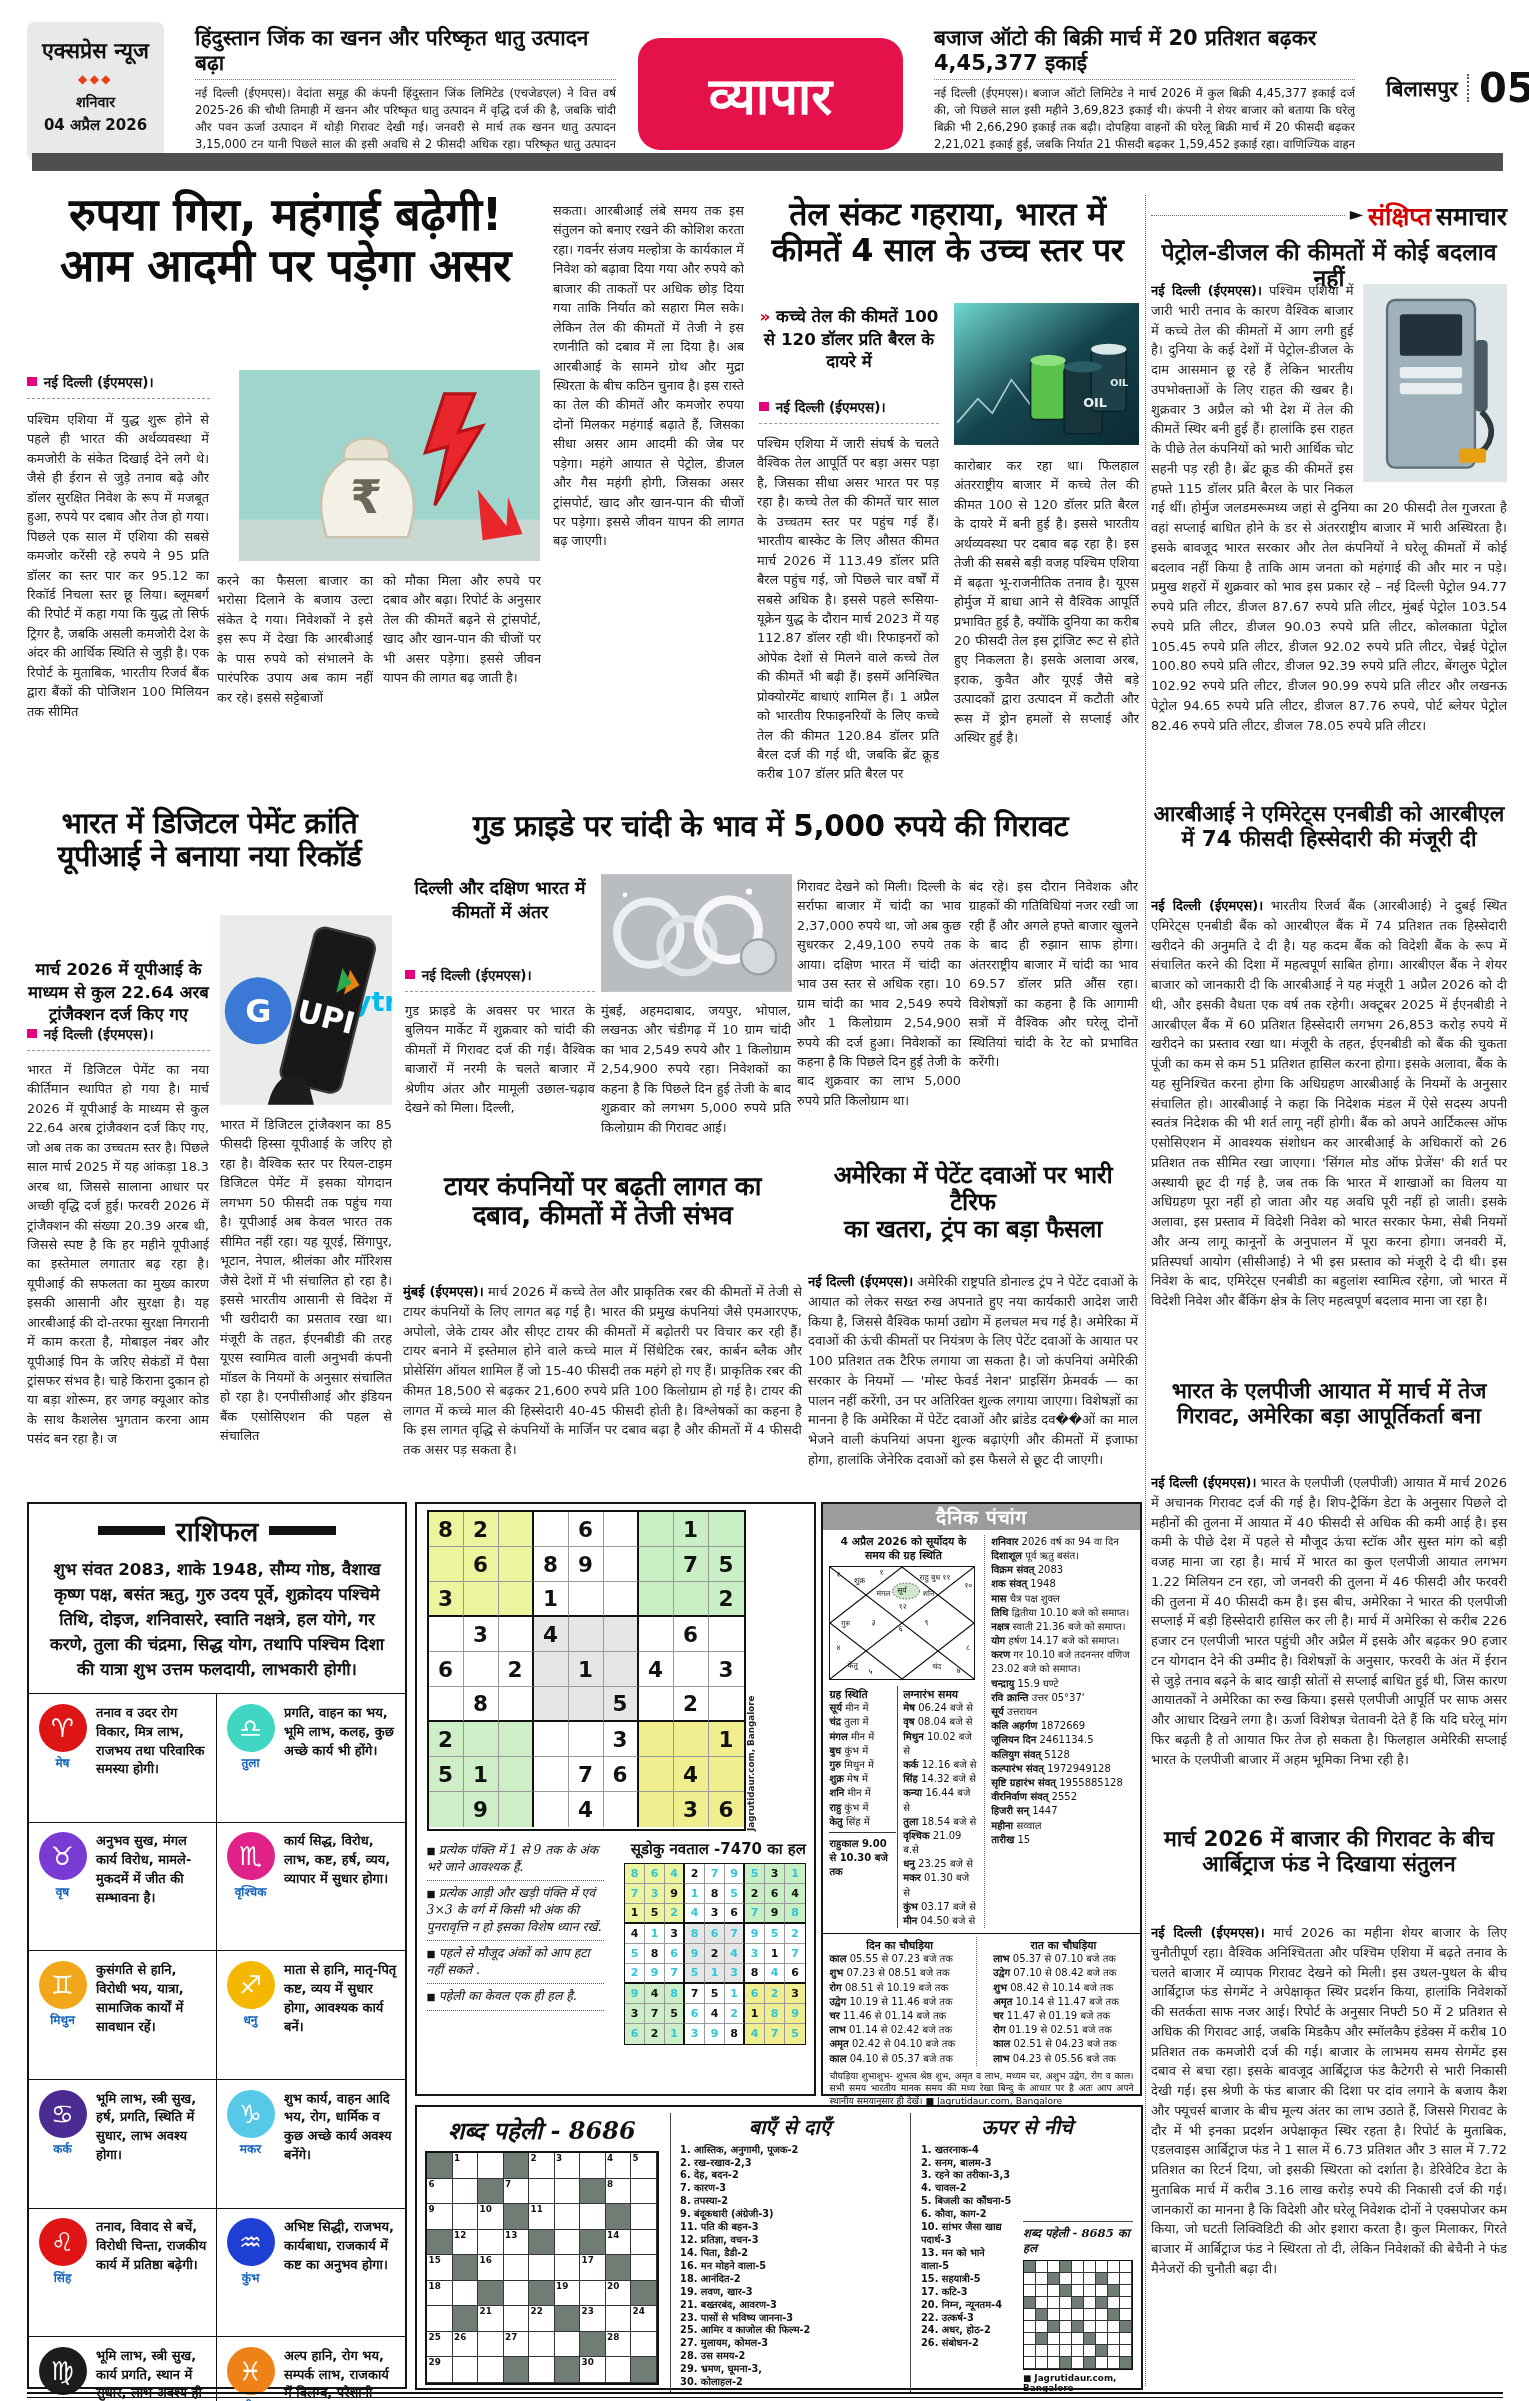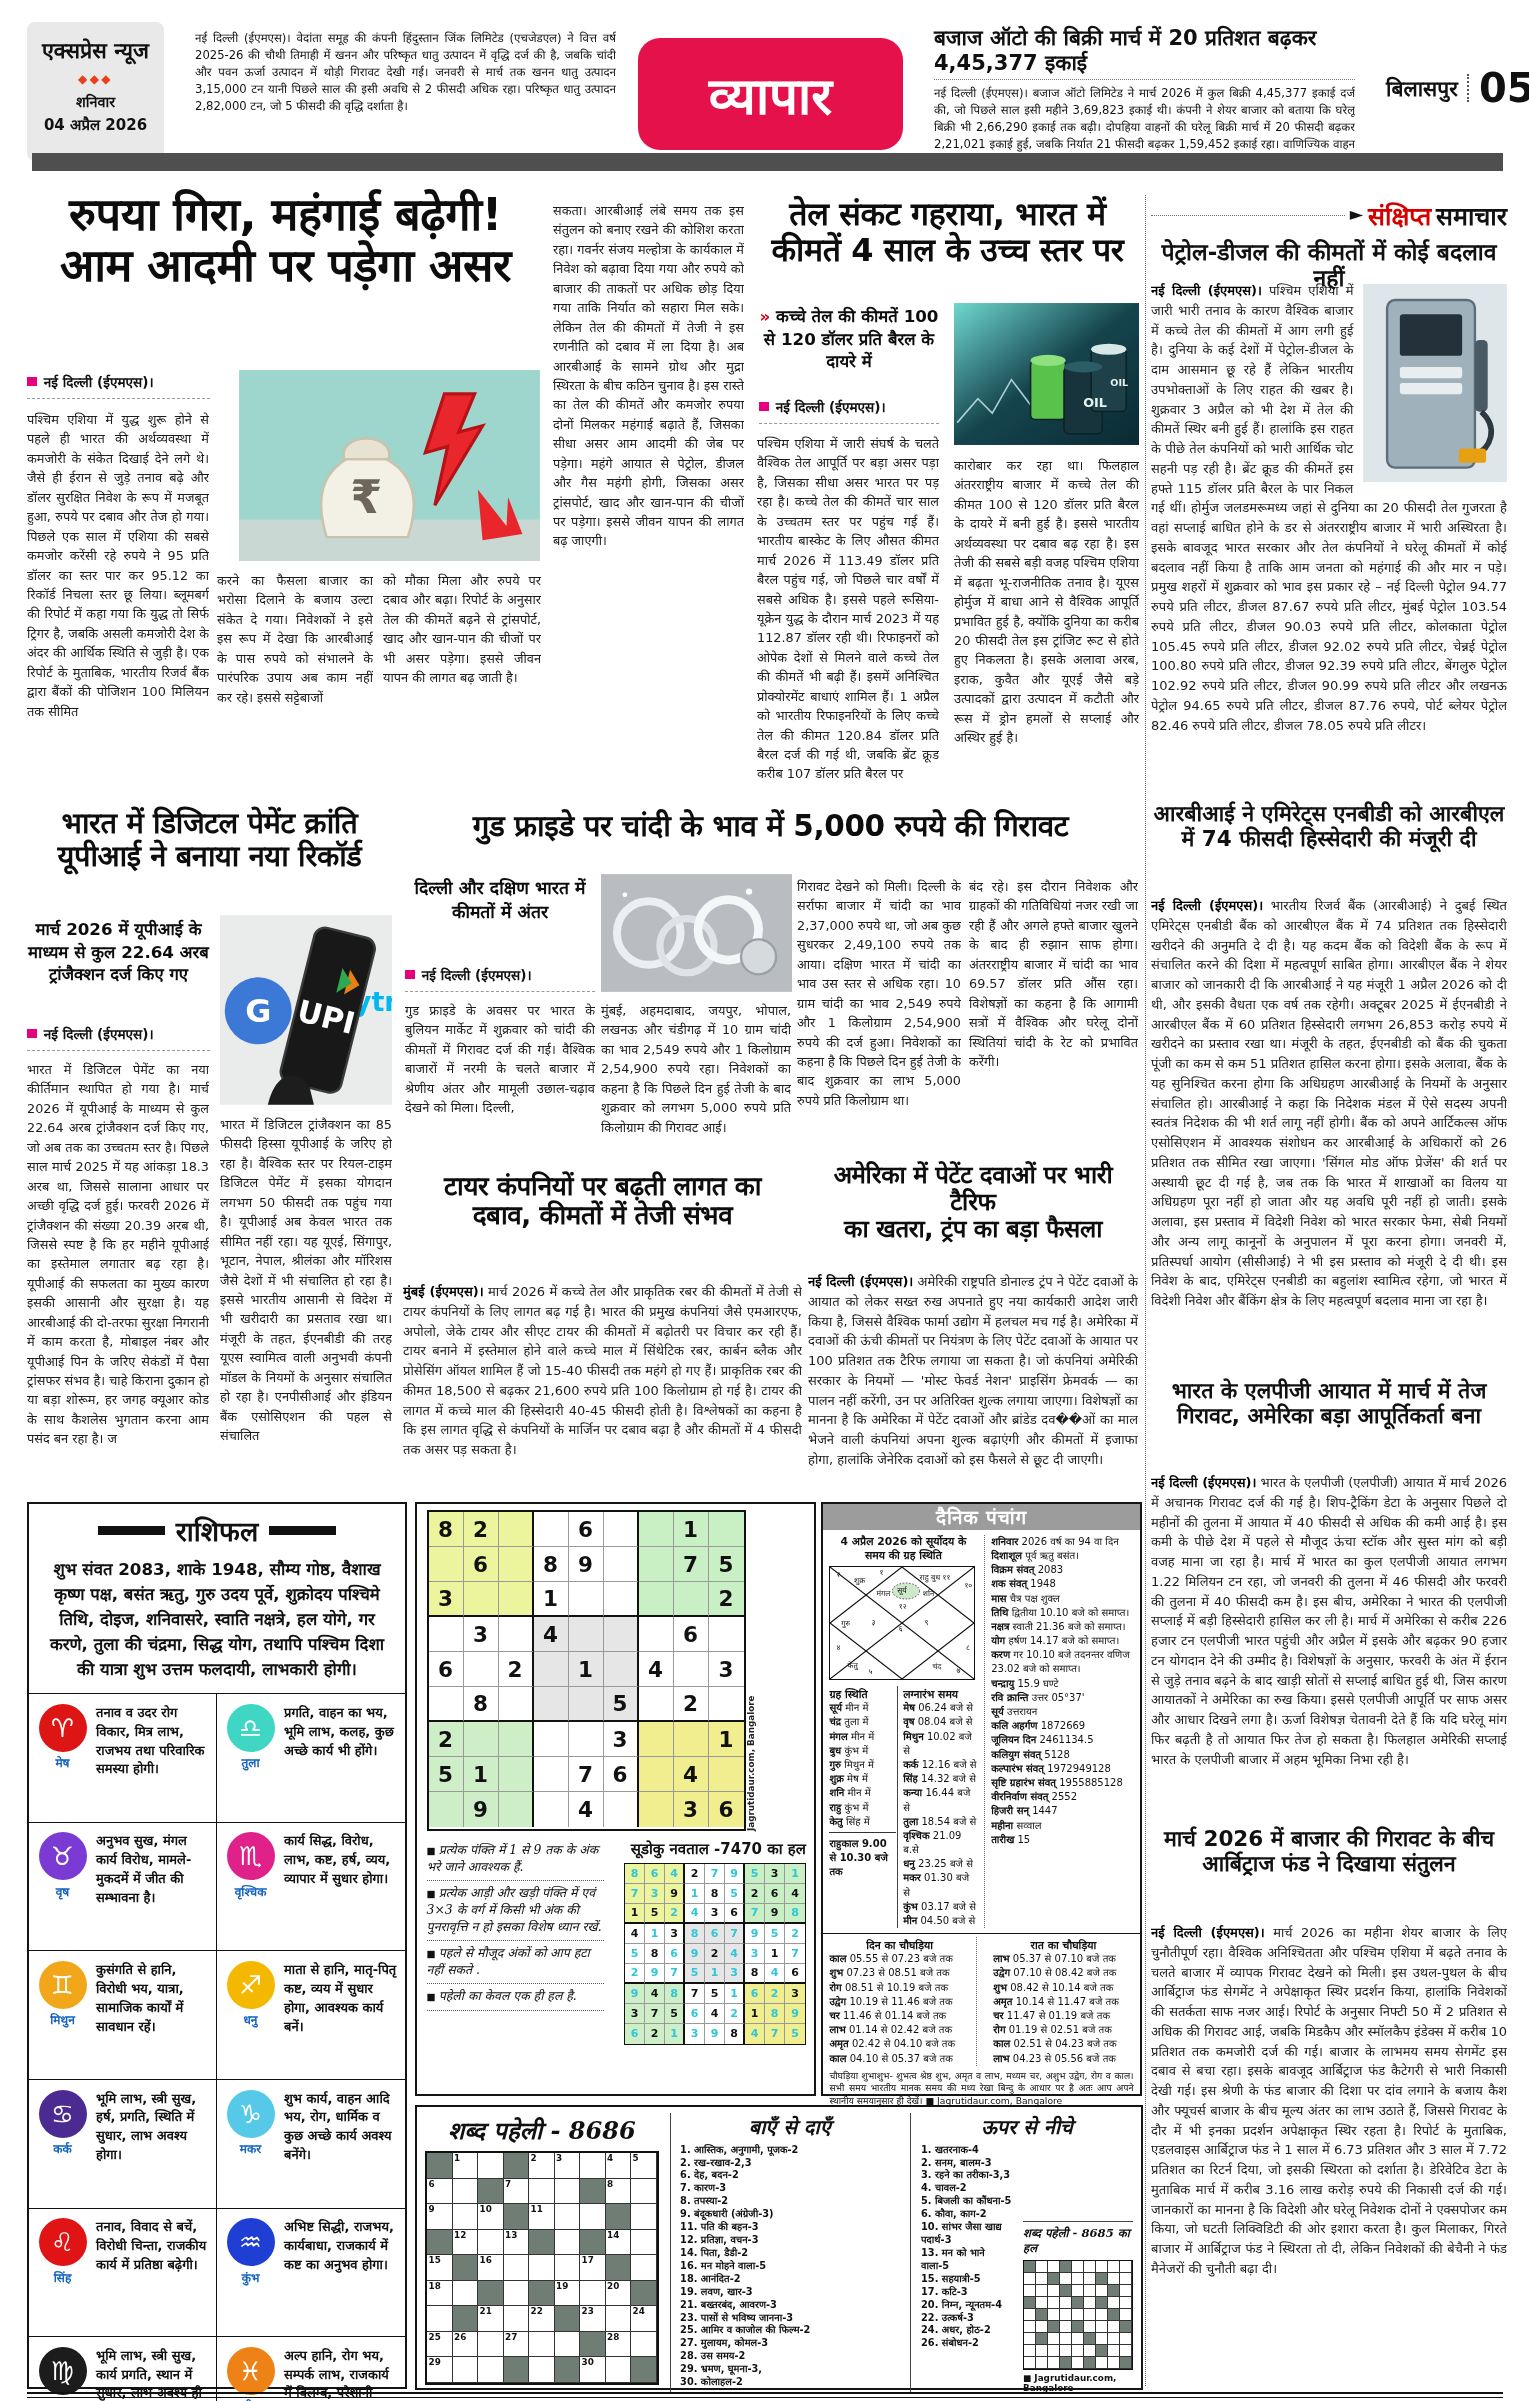--- a/index.html
+++ b/index.html
@@ -91,20 +91,21 @@
 <body>
 
 <div class="abs brand-box" style="left:27px;top:22px;width:137px;height:126px;">
   <div class="brand-title">एक्सप्रेस न्यूज</div>
   <div class="brand-diamonds">◆◆◆</div>
   <div class="brand-day">शनिवार</div>
   <div class="brand-date">04 अप्रैल 2026</div>
 </div>
 
 <div class="abs" style="left:195px;top:25.5px;width:421px;">
+  <div class="top-headline">हिंदुस्तान जिंक का खनन और परिष्कृत धातु उत्पादन बढ़ा</div>
   <div class="top-body" style="height:94px;overflow:hidden;">नई दिल्ली (ईएमएस)। वेदांता समूह की कंपनी हिंदुस्तान जिंक लिमिटेड (एचजेडएल) ने वित्त वर्ष 2025-26 की चौथी तिमाही में खनन और परिष्कृत धातु उत्पादन में वृद्धि दर्ज की है, जबकि चांदी और पवन ऊर्जा उत्पादन में थोड़ी गिरावट देखी गई। जनवरी से मार्च तक खनन धातु उत्पादन 3,15,000 टन यानी पिछले साल की इसी अवधि से 2 फीसदी अधिक रहा। परिष्कृत धातु उत्पादन 2,82,000 टन, जो 5 फीसदी की वृद्धि दर्शाता है।</div>
 </div>
 
 <div class="abs badge" style="left:638px;top:38px;width:265px;height:112px;">
   <span>व्यापार</span>
 </div>
 
 <div class="abs" style="left:934px;top:25.5px;width:421px;">
   <div class="top-headline">बजाज ऑटो की बिक्री मार्च में 20 प्रतिशत बढ़कर 4,45,377 इकाई</div>
   <div class="top-body" style="height:94px;overflow:hidden;">नई दिल्ली (ईएमएस)। बजाज ऑटो लिमिटेड ने मार्च 2026 में कुल बिक्री 4,45,377 इकाई दर्ज की, जो पिछले साल इसी महीने 3,69,823 इकाई थी। कंपनी ने शेयर बाजार को बताया कि घरेलू बिक्री भी 2,66,290 इकाई तक बढ़ी। दोपहिया वाहनों की घरेलू बिक्री मार्च में 20 फीसदी बढ़कर 2,21,021 इकाई हुई, जबकि निर्यात 21 फीसदी बढ़कर 1,59,452 इकाई रहा। वाणिज्यिक वाहन भी मजबूत प्रदर्शन करते हुए कुल बिक्री में 20 फीसदी वृद्धि दर्ज की, जो 64,904 इकाई तक पहुंची।</div>
@@ -211,21 +212,21 @@
 
 <div class="abs brief-headline" style="left:1151px;top:1827px;width:356px;">मार्च 2026 में बाजार की गिरावट के बीच
 आर्बिट्राज फंड ने दिखाया संतुलन</div>
 <div class="abs bodytext" style="left:1151px;top:1923px;width:356px;height:459px;font-size:13px;">
   <b>नई दिल्ली (ईएमएस)।</b>
   <span>मार्च 2026 का महीना शेयर बाजार के लिए चुनौतीपूर्ण रहा। वैश्विक अनिश्चितता और पश्चिम एशिया में बढ़ते तनाव के चलते बाजार में व्यापक गिरावट देखने को मिली। इस उथल-पुथल के बीच आर्बिट्राज फंड सेगमेंट ने अपेक्षाकृत स्थिर प्रदर्शन किया, हालांकि निवेशकों की सतर्कता साफ नजर आई। रिपोर्ट के अनुसार निफ्टी 50 में 2 प्रतिशत से अधिक की गिरावट आई, जबकि मिडकैप और स्मॉलकैप इंडेक्स में करीब 10 प्रतिशत तक कमजोरी दर्ज की गई। बाजार के लाभमय समय सेगमेंट इस दबाव से बचा रहा। इसके बावजूद आर्बिट्राज फंड कैटेगरी से भारी निकासी देखी गई। इस श्रेणी के फंड बाजार की दिशा पर दांव लगाने के बजाय कैश और फ्यूचर्स बाजार के बीच मूल्य अंतर का लाभ उठाते हैं, जिससे गिरावट के दौर में भी इनका प्रदर्शन अपेक्षाकृत स्थिर रहता है। रिपोर्ट के मुताबिक, एडलवाइस आर्बिट्राज फंड ने 1 साल में 6.73 प्रतिशत और 3 साल में 7.72 प्रतिशत का रिटर्न दिया, जो इसकी स्थिरता को दर्शाता है। डेरिवेटिव डेटा के मुताबिक मार्च में करीब 3.16 लाख करोड़ रुपये की निकासी दर्ज की गई। जानकारों का मानना है कि विदेशी और घरेलू निवेशक दोनों ने एक्सपोजर कम किया, जो घटती लिक्विडिटी की ओर इशारा करता है। कुल मिलाकर, गिरते बाजार में आर्बिट्राज फंड ने स्थिरता तो दी, लेकिन निवेशकों की बेचैनी ने फंड मैनेजरों की चुनौती बढ़ा दी।</span>
 </div>
 
 <div class="abs headline" style="left:27px;top:807px;width:365px;font-size:29px;">भारत में डिजिटल पेमेंट क्रांति
 यूपीआई ने बनाया नया रिकॉर्ड</div>
-<div class="abs subhead" style="left:27px;top:918px;width:183px;font-size:16.7px;">मार्च 2026 में यूपीआई के माध्यम से कुल 22.64 अरब ट्रांजैक्शन दर्ज किए गए</div>
+<div class="abs subhead" style="left:27px;top:958px;width:183px;font-size:16.7px;">मार्च 2026 में यूपीआई के माध्यम से कुल 22.64 अरब ट्रांजैक्शन दर्ज किए गए</div>
 <svg class="abs" style="left:220px;top:915px;" width="172" height="190" viewBox="0 0 216 238">
   <rect width="216" height="238" fill="#e9eceb"></rect>
   <circle cx="48" cy="120" r="42" fill="#3c79d6"></circle>
   <text x="48" y="134" font-size="40" font-weight="bold" fill="#ffffff" text-anchor="middle">G</text>
   <text x="96" y="132" font-size="30" font-weight="bold" fill="#5f6368">Pa</text>
   <text x="168" y="120" font-size="34" font-weight="bold" fill="#00b9f1">ytm</text>
   <g transform="rotate(14 130 120)">
     <rect x="96" y="18" width="78" height="200" rx="14" fill="#181818" stroke="#3b3b3b" stroke-width="3"></rect>
     <text x="135" y="140" font-size="38" font-weight="bold" fill="#ffffff" text-anchor="middle">UPI</text>
     <path d="M150 62 L166 78 L150 94 Z" fill="#e87f12"></path>

